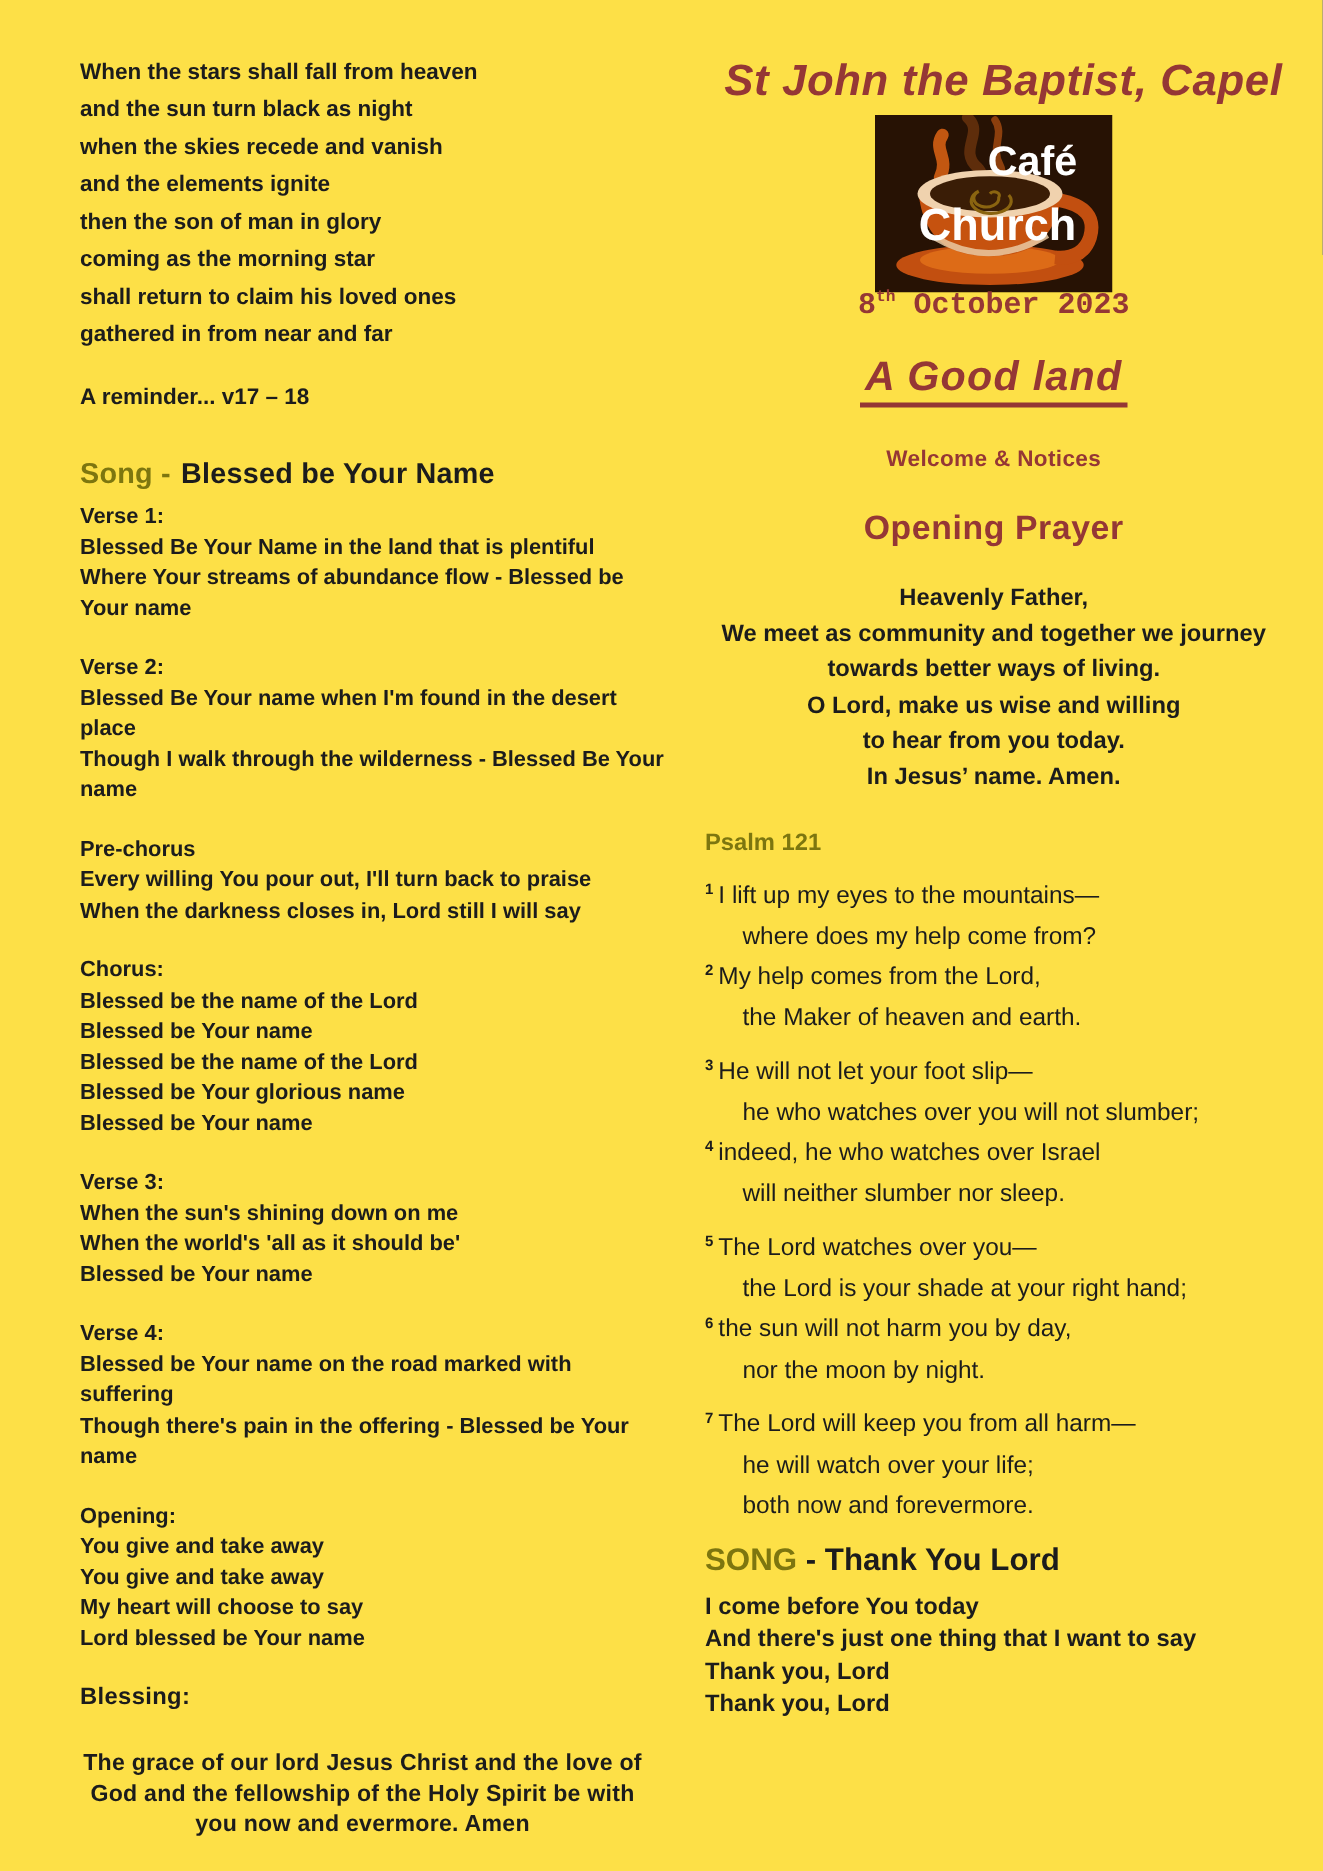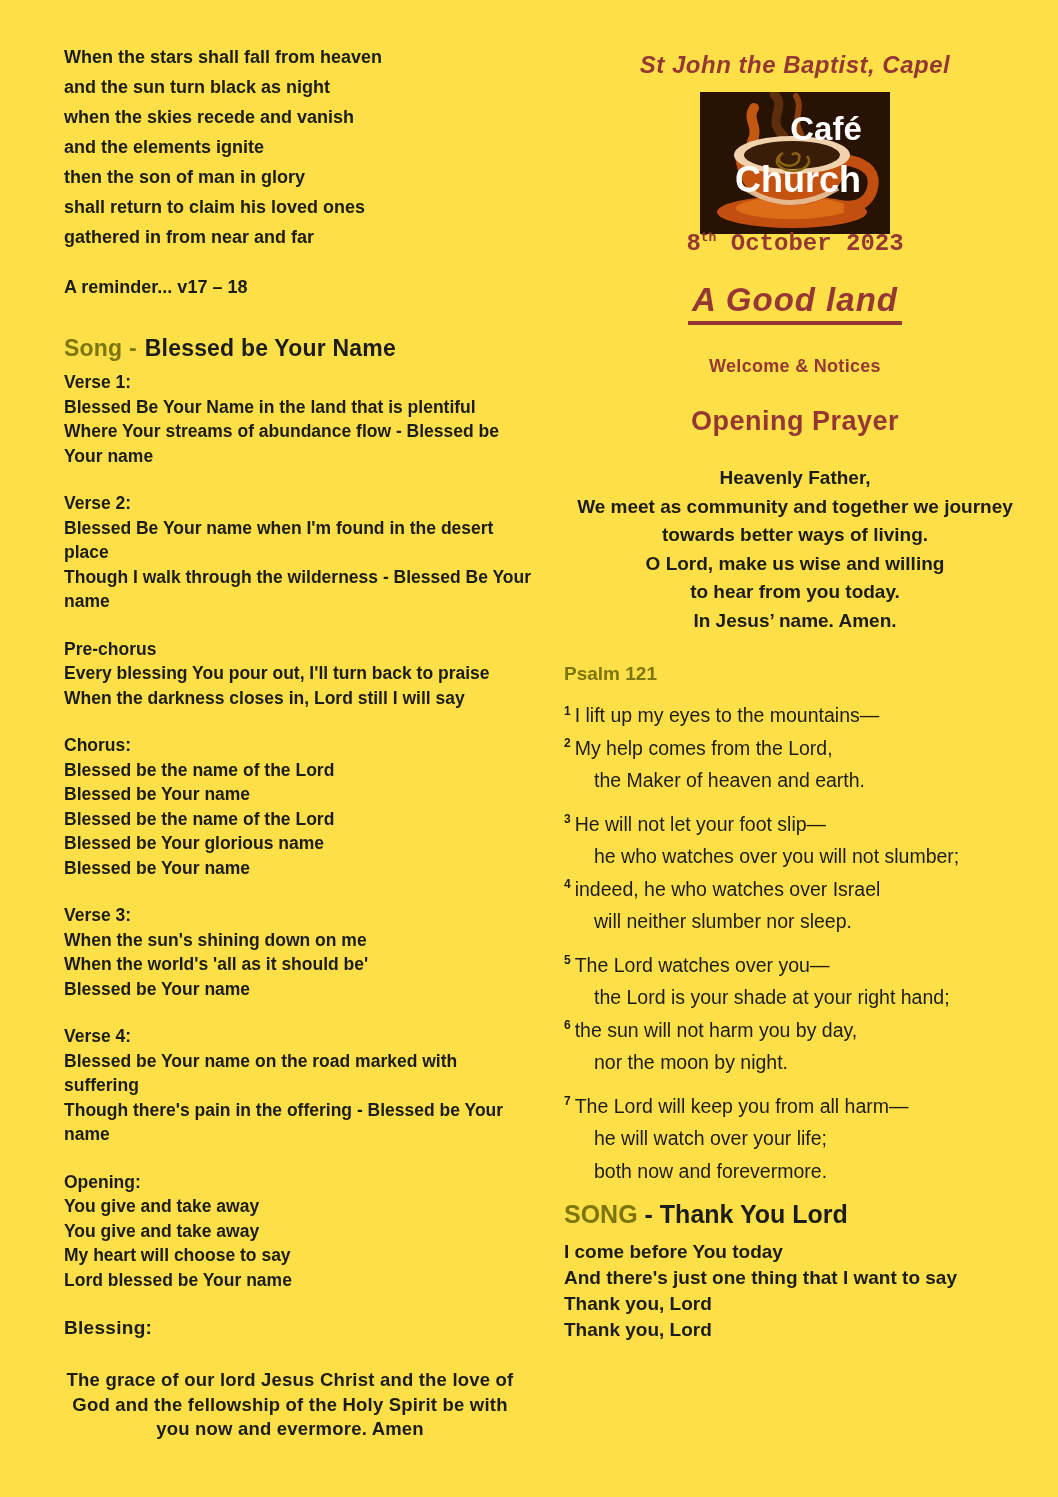--- a/index.html
+++ b/index.html
@@ -27,22 +27,22 @@
   .song1-heading{margin-top:31px;font-size:23px;font-weight:700;line-height:30px;letter-spacing:.2px;}
   .song1-heading .label{color:var(--olive,#7D760F);margin-right:8px;}
   .lyrics{margin-top:7px;}
   .lyric-section{margin-bottom:23px;font-size:17.5px;line-height:24.5px;font-weight:600;}
   .blessing-label{font-size:19px;line-height:26px;font-weight:700;margin-top:3px;letter-spacing:.3px;}
   .blessing{margin-top:27px;text-align:center;font-size:18.5px;line-height:24.5px;font-weight:700;letter-spacing:.2px;}
 
   
   .col-right{position:absolute;left:564px;top:48px;width:462px;}
   .church-title{
-    text-align:center;color:var(--maroon,#953735);
-    font-size:24px;line-height:34px;font-weight:700;font-style:italic;letter-spacing:.5px;
+    text-align:right;color:var(--maroon,#953735);
+    font-size:35px;line-height:34px;font-weight:700;font-style:italic;letter-spacing:.5px;
   }
   .logo-wrap{width:190px;height:106px;margin:10px auto 0;}
   .date-line{
     margin-top:27px;text-align:center;color:var(--maroon,#953735);
     font-family:Liberation Mono, monospace;
     font-size:24px;line-height:26px;font-weight:700;
   }
   .date-line sup{font-size:13px;}
   .theme{margin-top:23px;text-align:center;}
   .theme .theme-text{
@@ -80,20 +80,21 @@
         <div class="line">When the stars shall fall from heaven</div>
 
         <div class="line">and the sun turn black as night</div>
 
         <div class="line">when the skies recede and vanish</div>
 
         <div class="line">and the elements ignite</div>
 
         <div class="line">then the son of man in glory</div>
 
+        <div class="line">coming as the morning star</div>
 
         <div class="line">shall return to claim his loved ones</div>
 
         <div class="line">gathered in from near and far</div>
 
     </div>
 
     <div class="reminder line">A reminder... v17 – 18</div>
 
     <div class="song1-heading line">
@@ -122,21 +123,21 @@
 
             <div class="line">Though I walk through the wilderness - Blessed Be Your</div>
 
             <div class="line">name</div>
 
         </div>
 
         <div class="lyric-section">
           <div class="line">Pre-chorus</div>
 
-            <div class="line">Every blessing You pour out, I'll turn back to praise</div>
+            <div class="line">Every willing You pour out, I'll turn back to praise</div>
 
             <div class="line">When the darkness closes in, Lord still I will say</div>
 
         </div>
 
         <div class="lyric-section">
           <div class="line">Chorus:</div>
 
             <div class="line">Blessed be the name of the Lord</div>
 
@@ -260,20 +261,21 @@
     </div>
 
     <div class="psalm-heading line">Psalm 121</div>
 
     <div class="psalm">
 
         <div class="psalm-group">
 
             <div>
               <div class="line"><sup>1</sup><span>I lift up my eyes to the mountains—</span></div>
+              <div class="line cont">where does my help come from?</div>
             </div>
 
             <div>
               <div class="line"><sup>2</sup><span>My help comes from the Lord,</span></div>
               <div class="line cont">the Maker of heaven and earth.</div>
             </div>
 
         </div>
 
         <div class="psalm-group">

